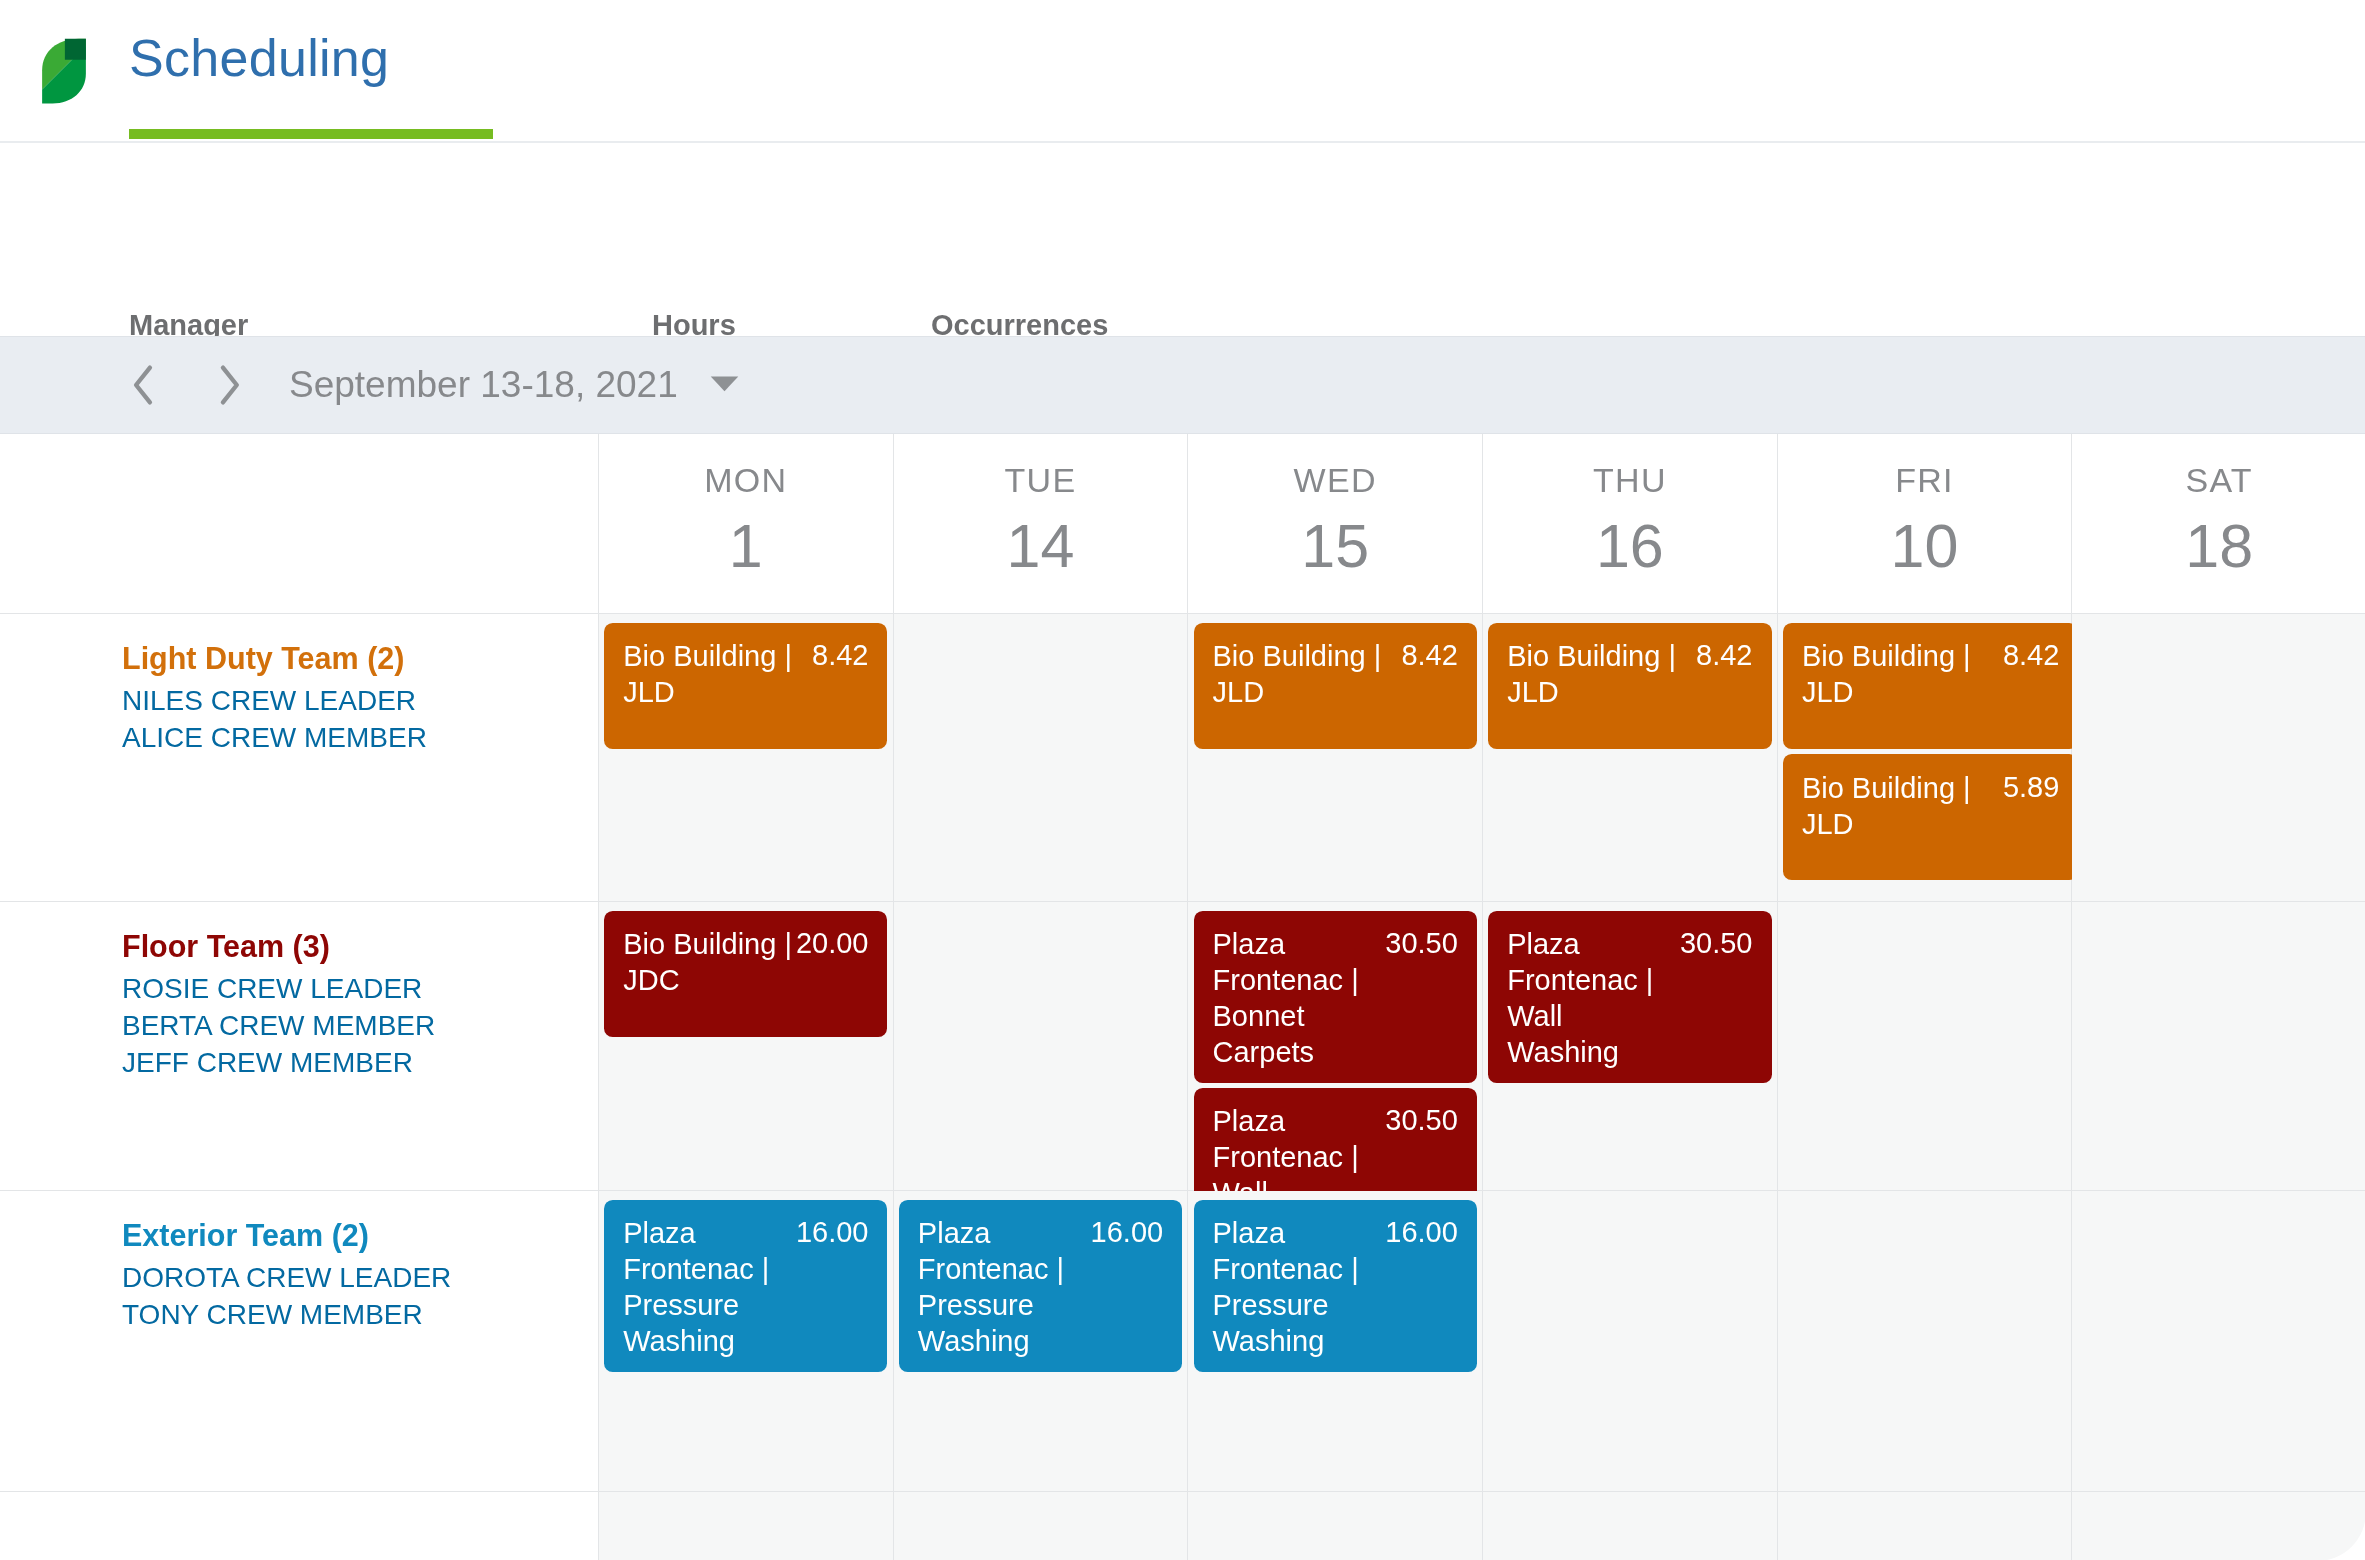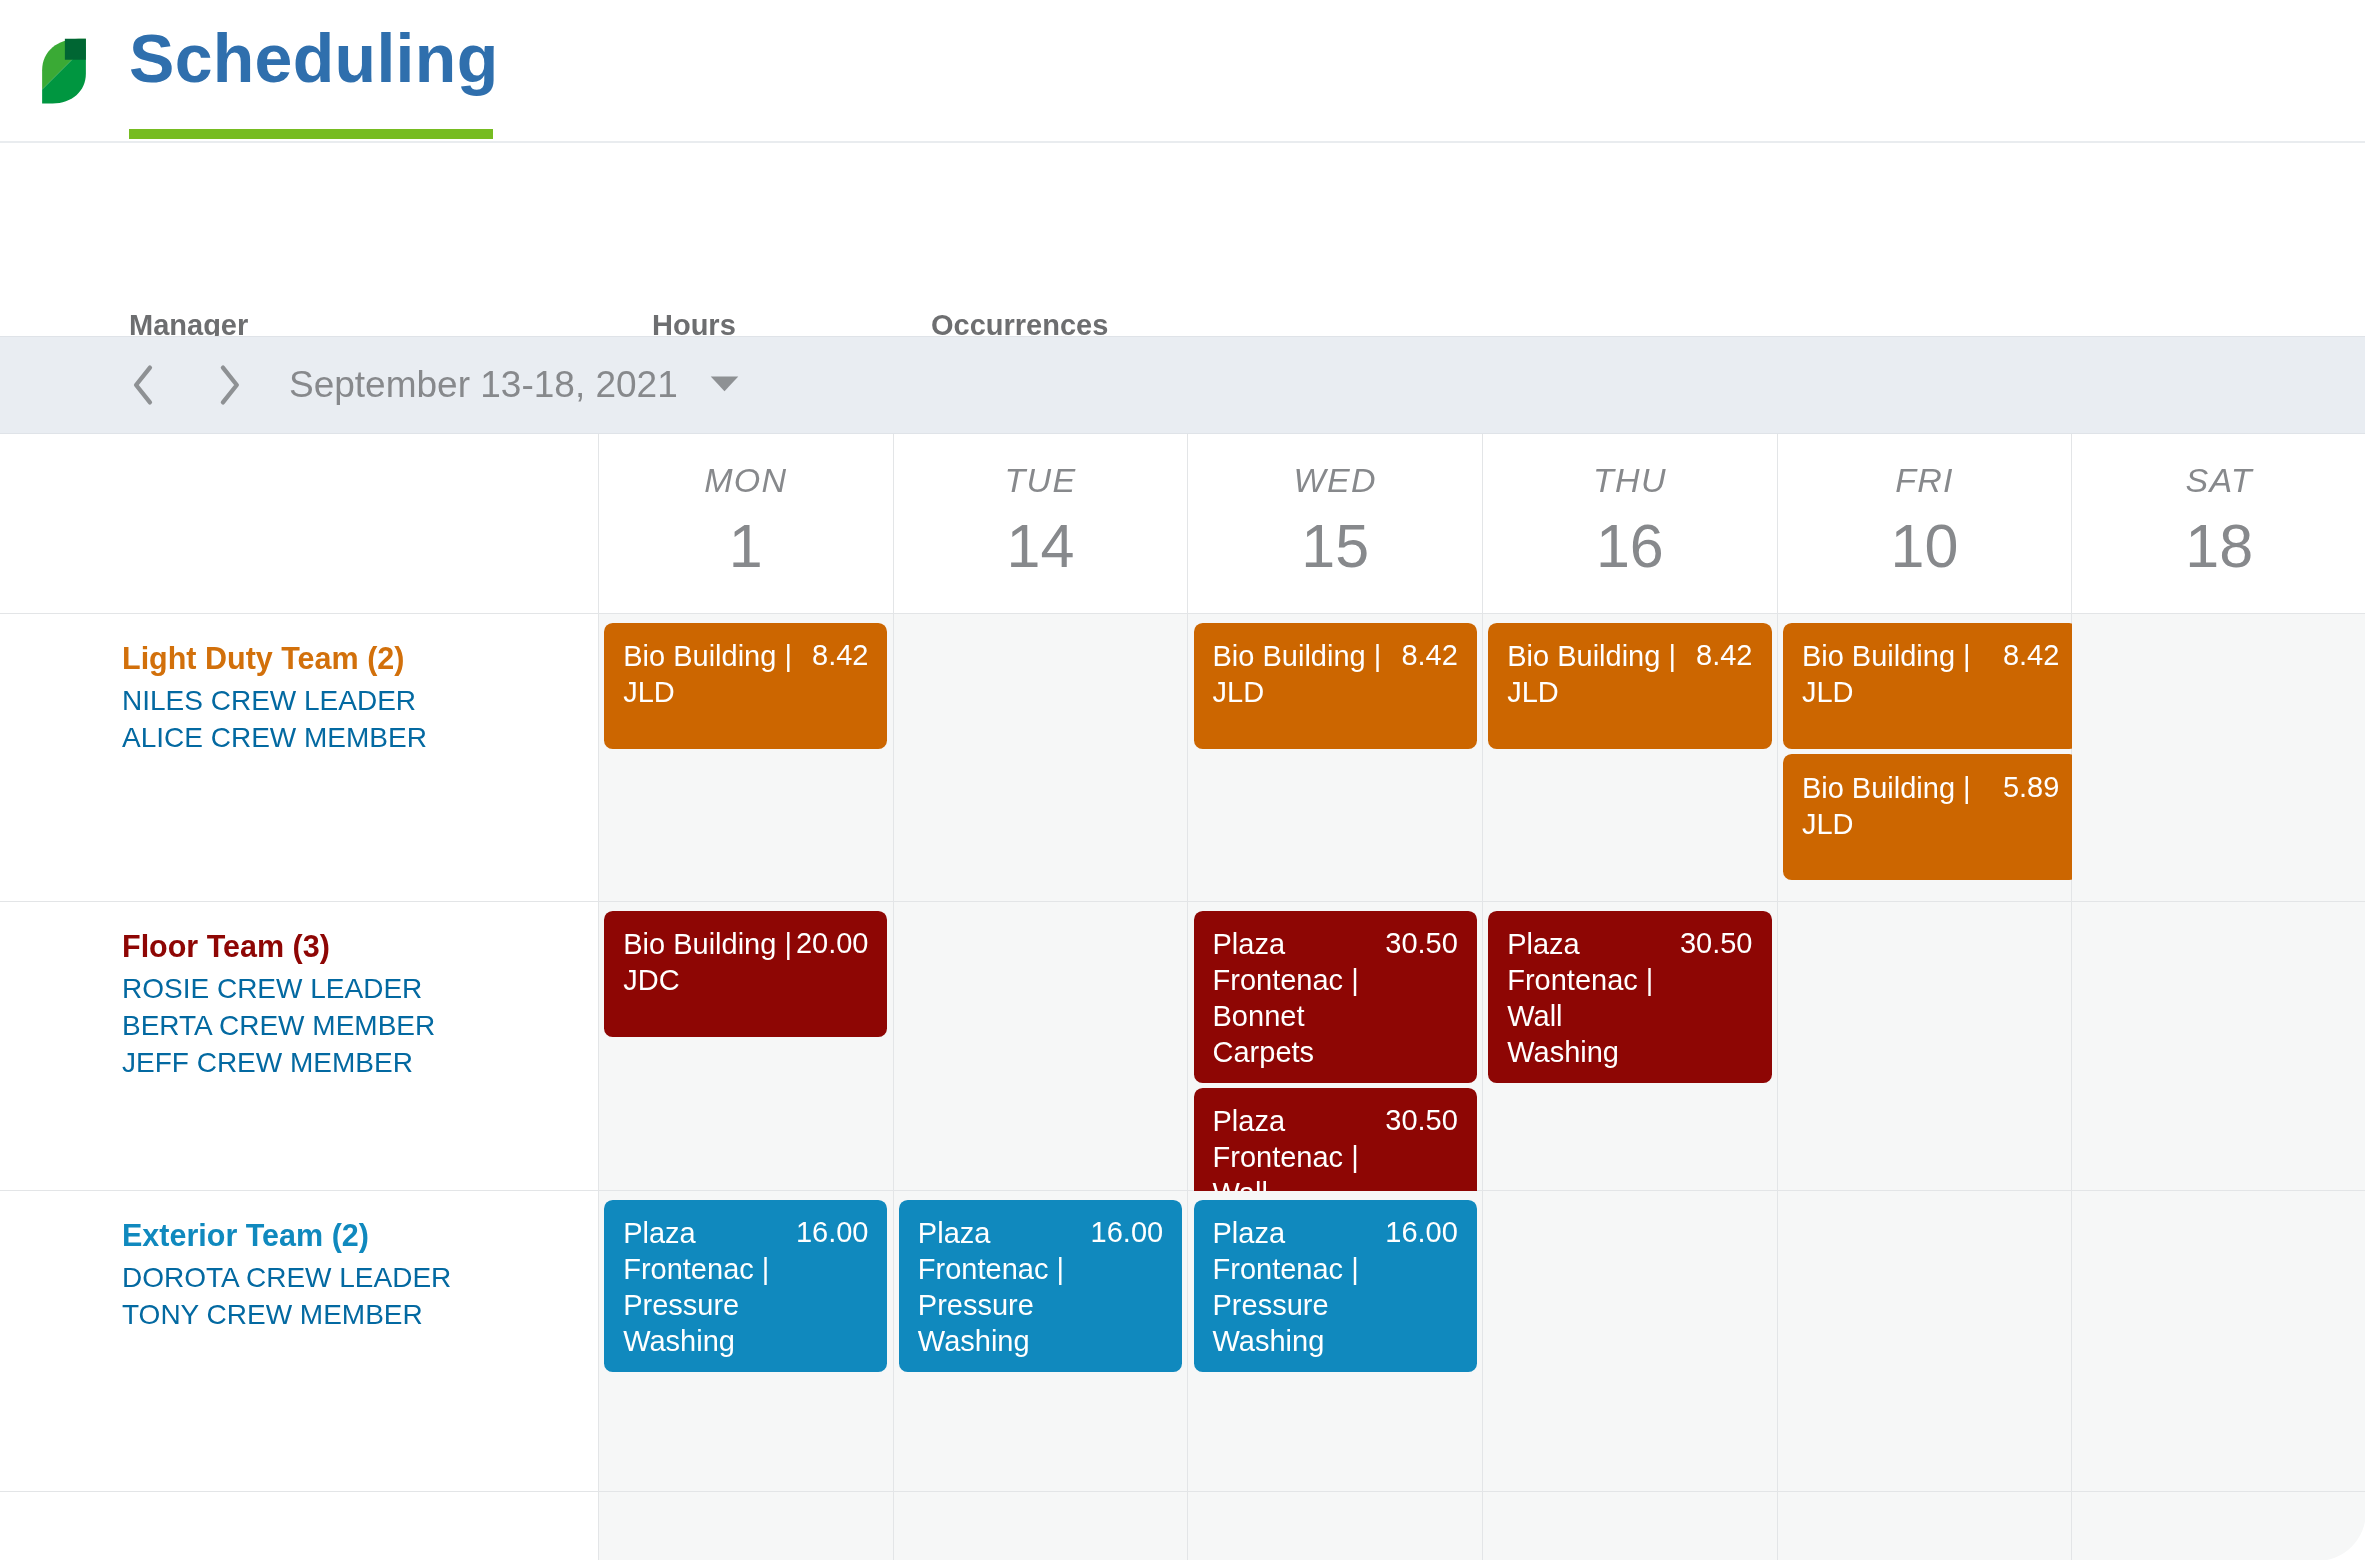--- a/index.html
+++ b/index.html
@@ -21,21 +21,21 @@
     position:relative;height:141px;background:#ffffff;
     border-bottom:2.6px solid #e9ecef;
   }
   .logo{
     position:absolute;left:35px;top:37px;width:58px;height:70px;
   }
   .title-wrap{
     position:absolute;left:129px;top:26px;
   }
   .app-title{
-    font-size:68px;font-weight:bold;color:#2f6fad;letter-spacing:0.3px;
+    font-size:52px;font-weight:normal;color:#2f6fad;letter-spacing:0.3px;
     line-height:64px;
   }
   .title-underline{
     position:absolute;left:129px;top:129px;width:364px;height:9.6px;
     background:#76bc21;
   }
 
   
   .filters{
     position:relative;height:193px;background:#ffffff;
@@ -112,21 +112,21 @@
   }
   .daycol:last-child{border-right:none;}
 
   
   .headrow{border-bottom:1.7px solid #e3e5e7;}
   .headrow .teamcol{background:#ffffff;padding:0;}
   .headrow .daycol{
     background:#ffffff;text-align:center;padding-top:24.4px;height:179px;
   }
   .dow{
-    font-size:34px;color:#87898c;letter-spacing:1.3px;line-height:44px;font-style:italic;
+    font-size:34px;color:#87898c;letter-spacing:1.3px;line-height:44px;
   }
   .dom{
     font-size:61px;color:#87898c;line-height:77px;margin-top:5.2px;
   }
 
   
   .teamrow{border-bottom:1.7px solid #e3e5e7;}
   .team-name{
     font-size:30.5px;font-weight:bold;line-height:40px;margin-bottom:3.5px;
     white-space:nowrap;

